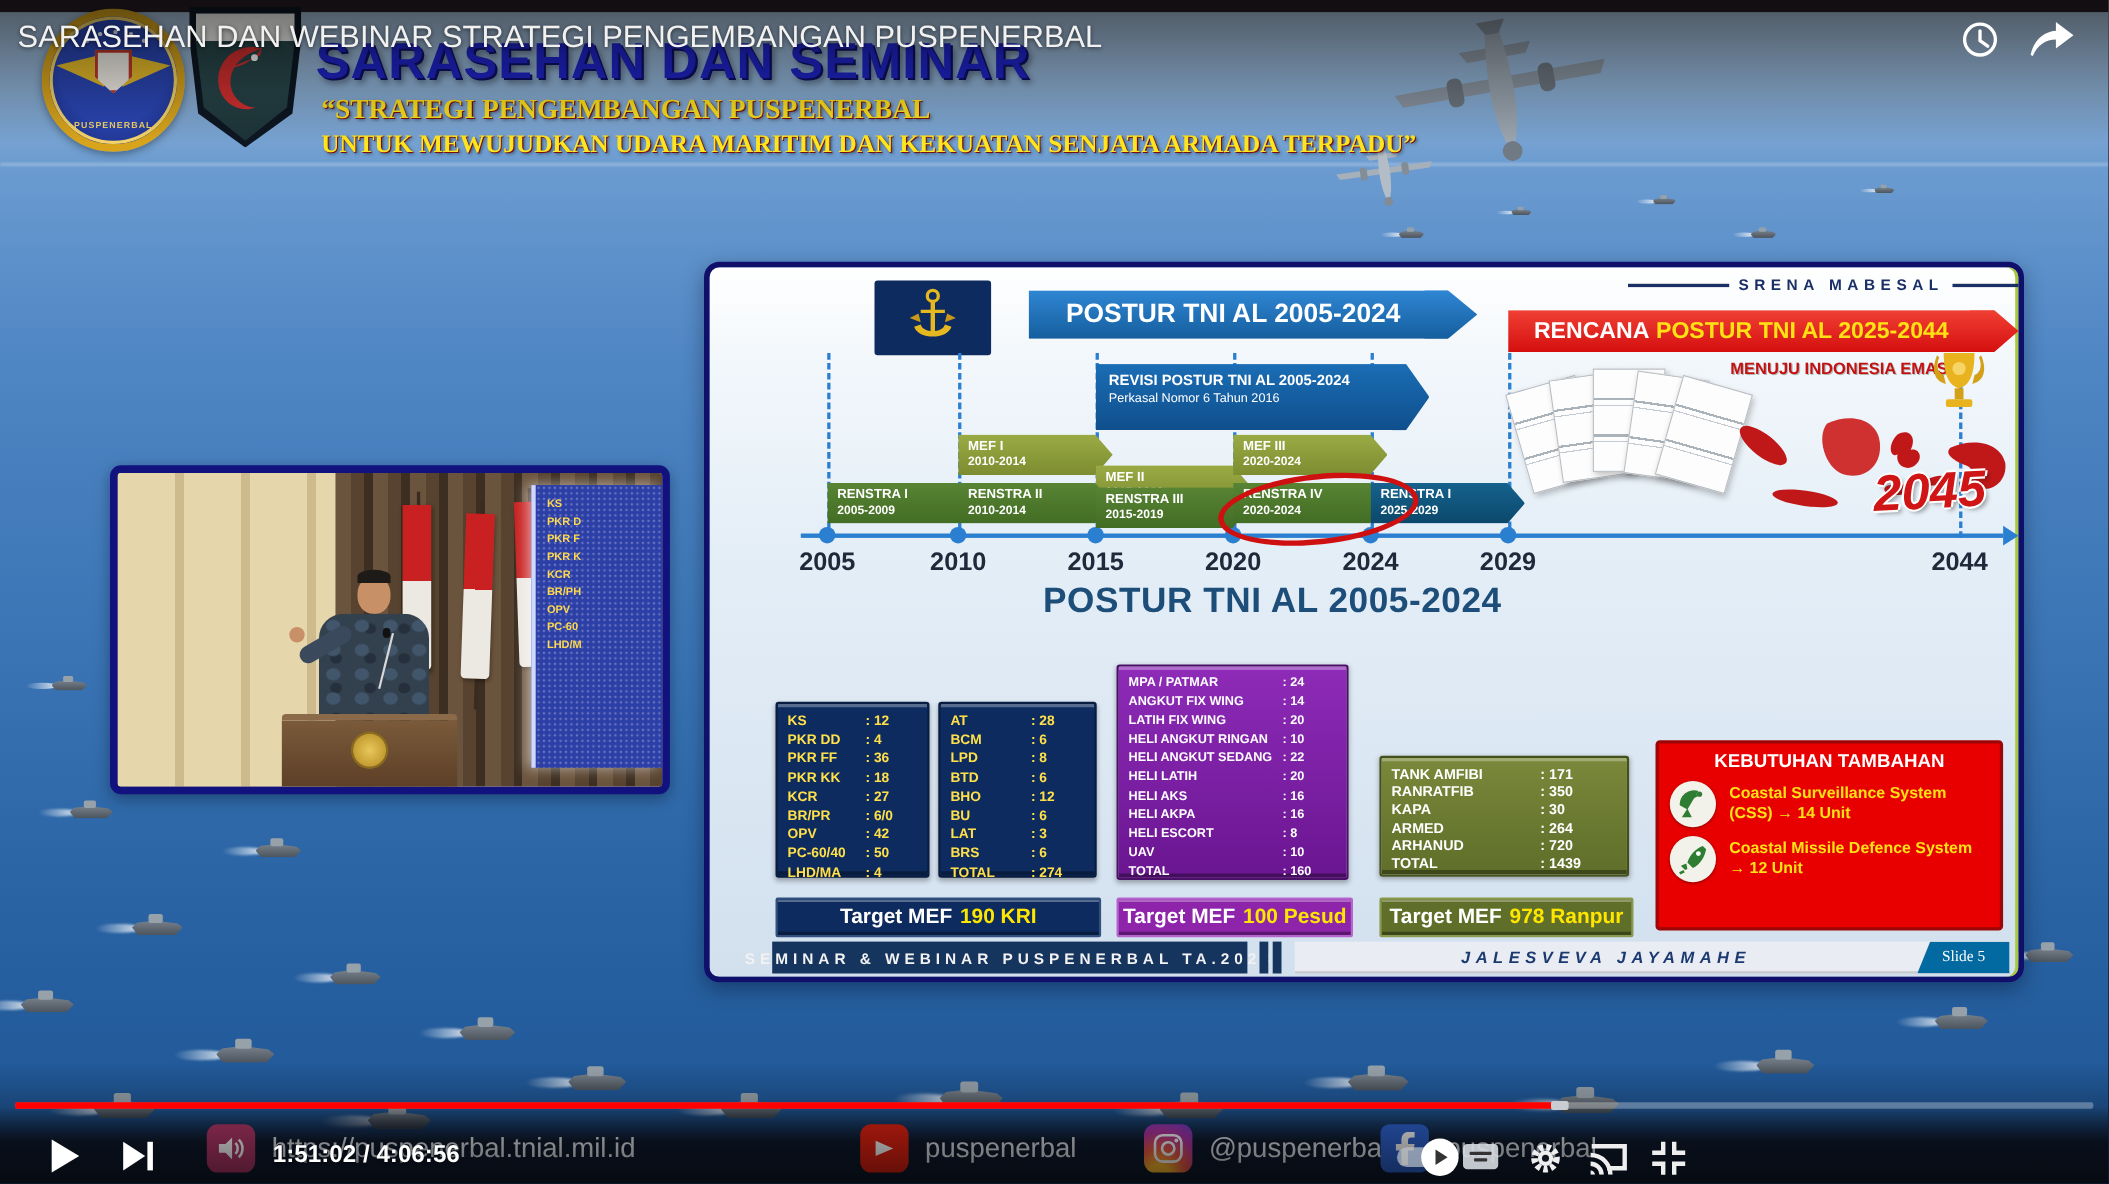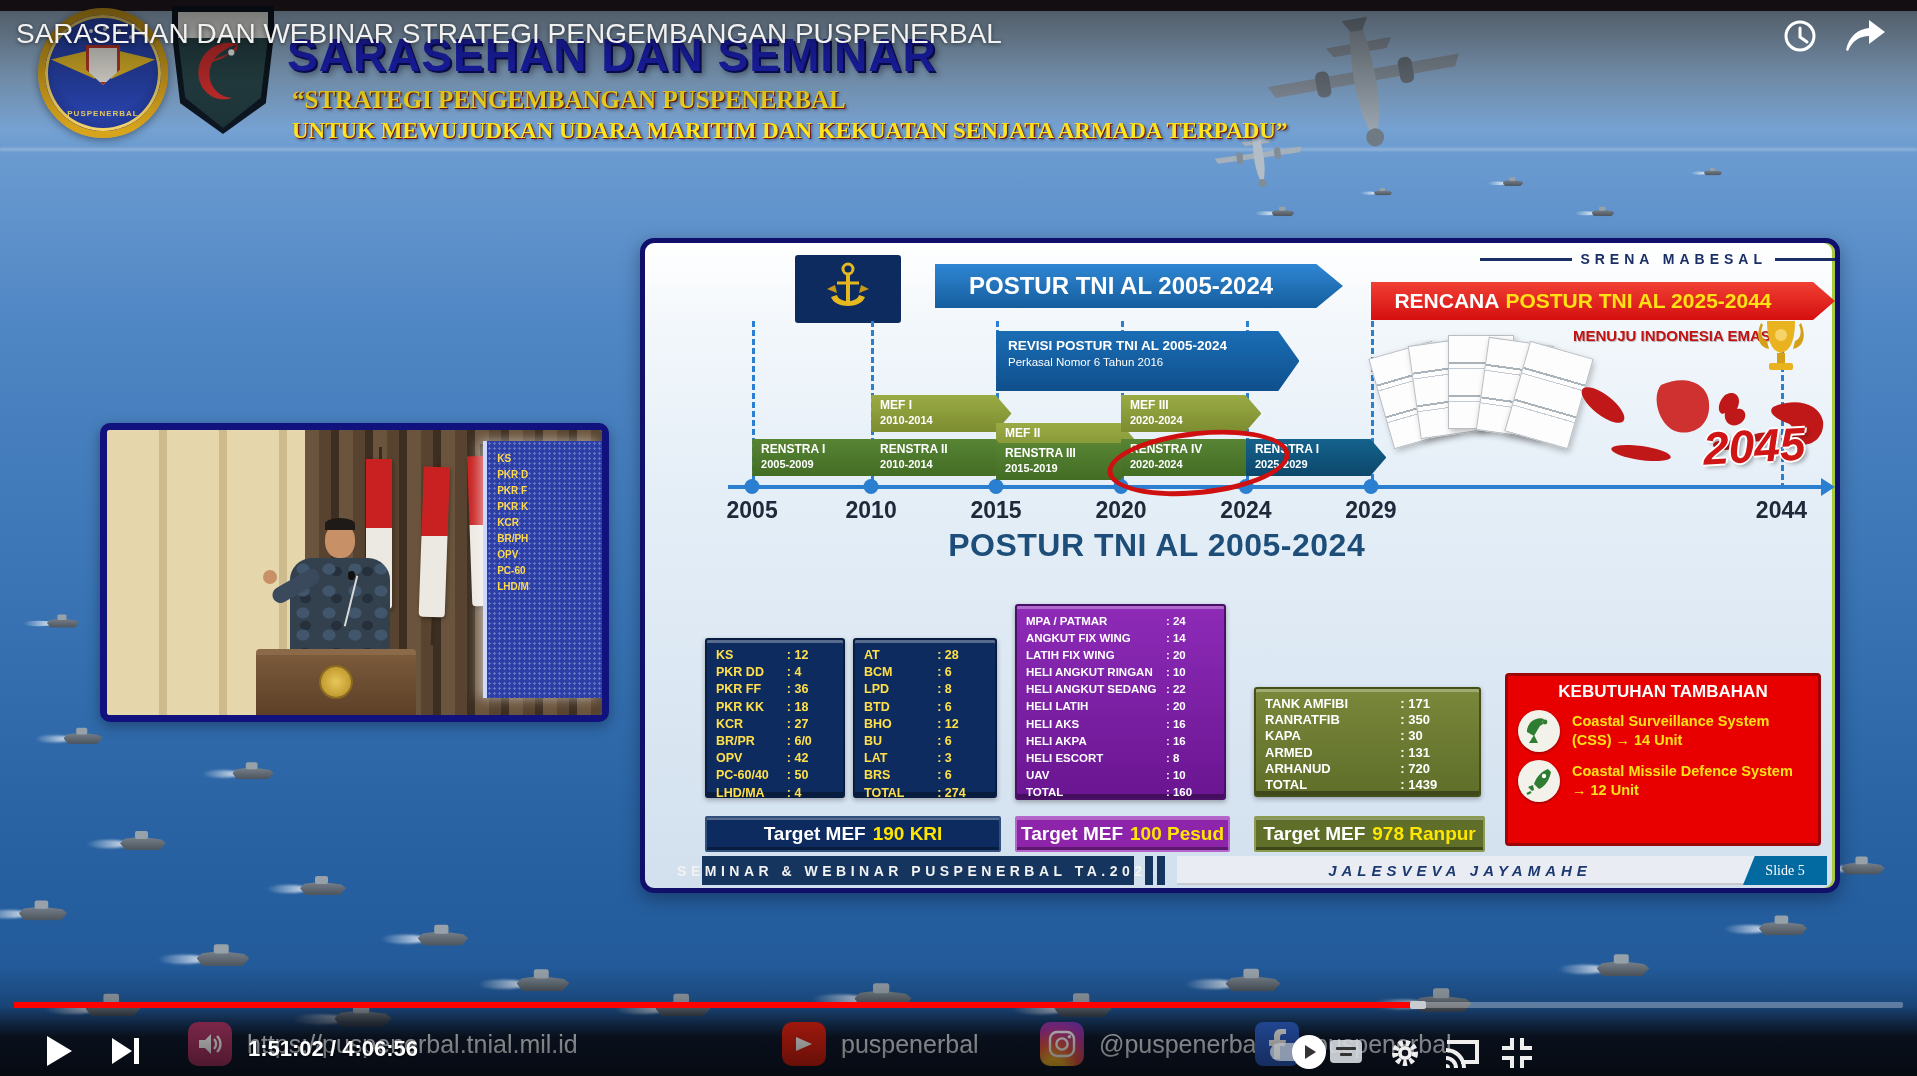--- a/index.html
+++ b/index.html
@@ -670,21 +670,21 @@
         <div class="trow">
           <span class="tl">RANRATFIB</span>
           <span class="tv">: 350</span>
         </div>
         <div class="trow">
           <span class="tl">KAPA</span>
           <span class="tv">: 30</span>
         </div>
         <div class="trow">
           <span class="tl">ARMED</span>
-          <span class="tv">: 131</span>
+          <span class="tv">: 264</span>
         </div>
         <div class="trow">
           <span class="tl">ARHANUD</span>
           <span class="tv">: 720</span>
         </div>
         <div class="trow">
           <span class="tl">TOTAL</span>
           <span class="tv">: 1439</span>
         </div>
       </div>

